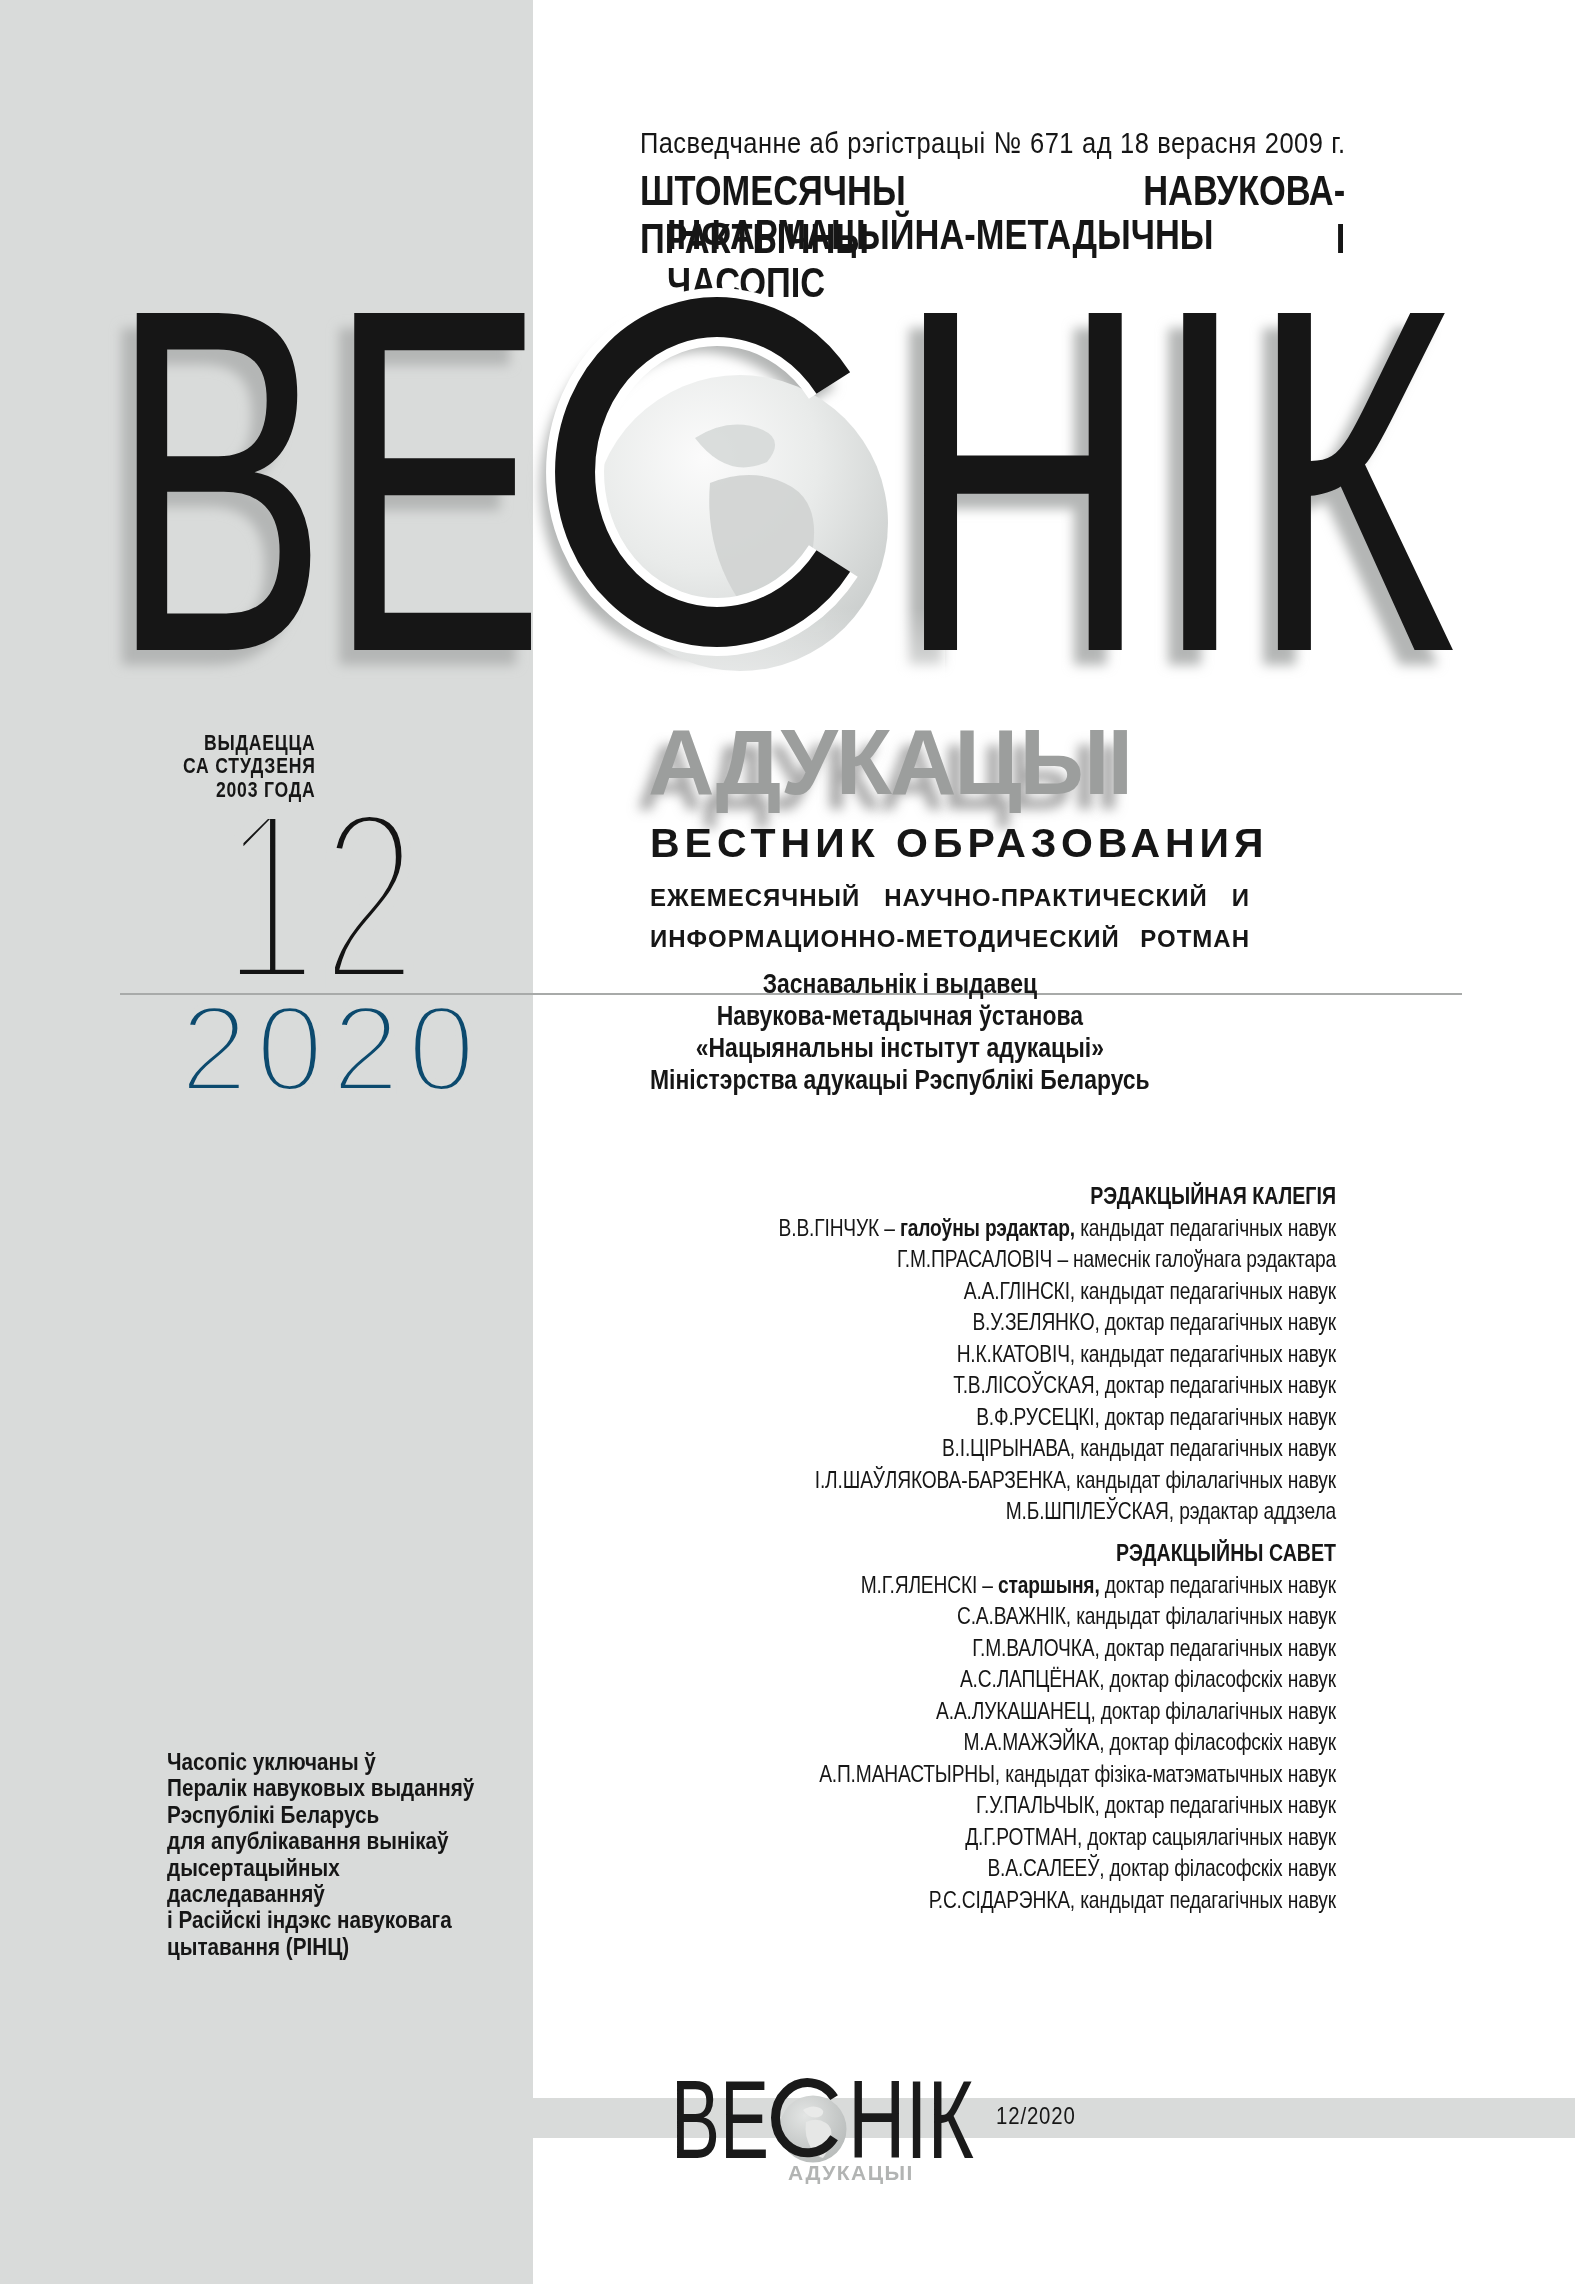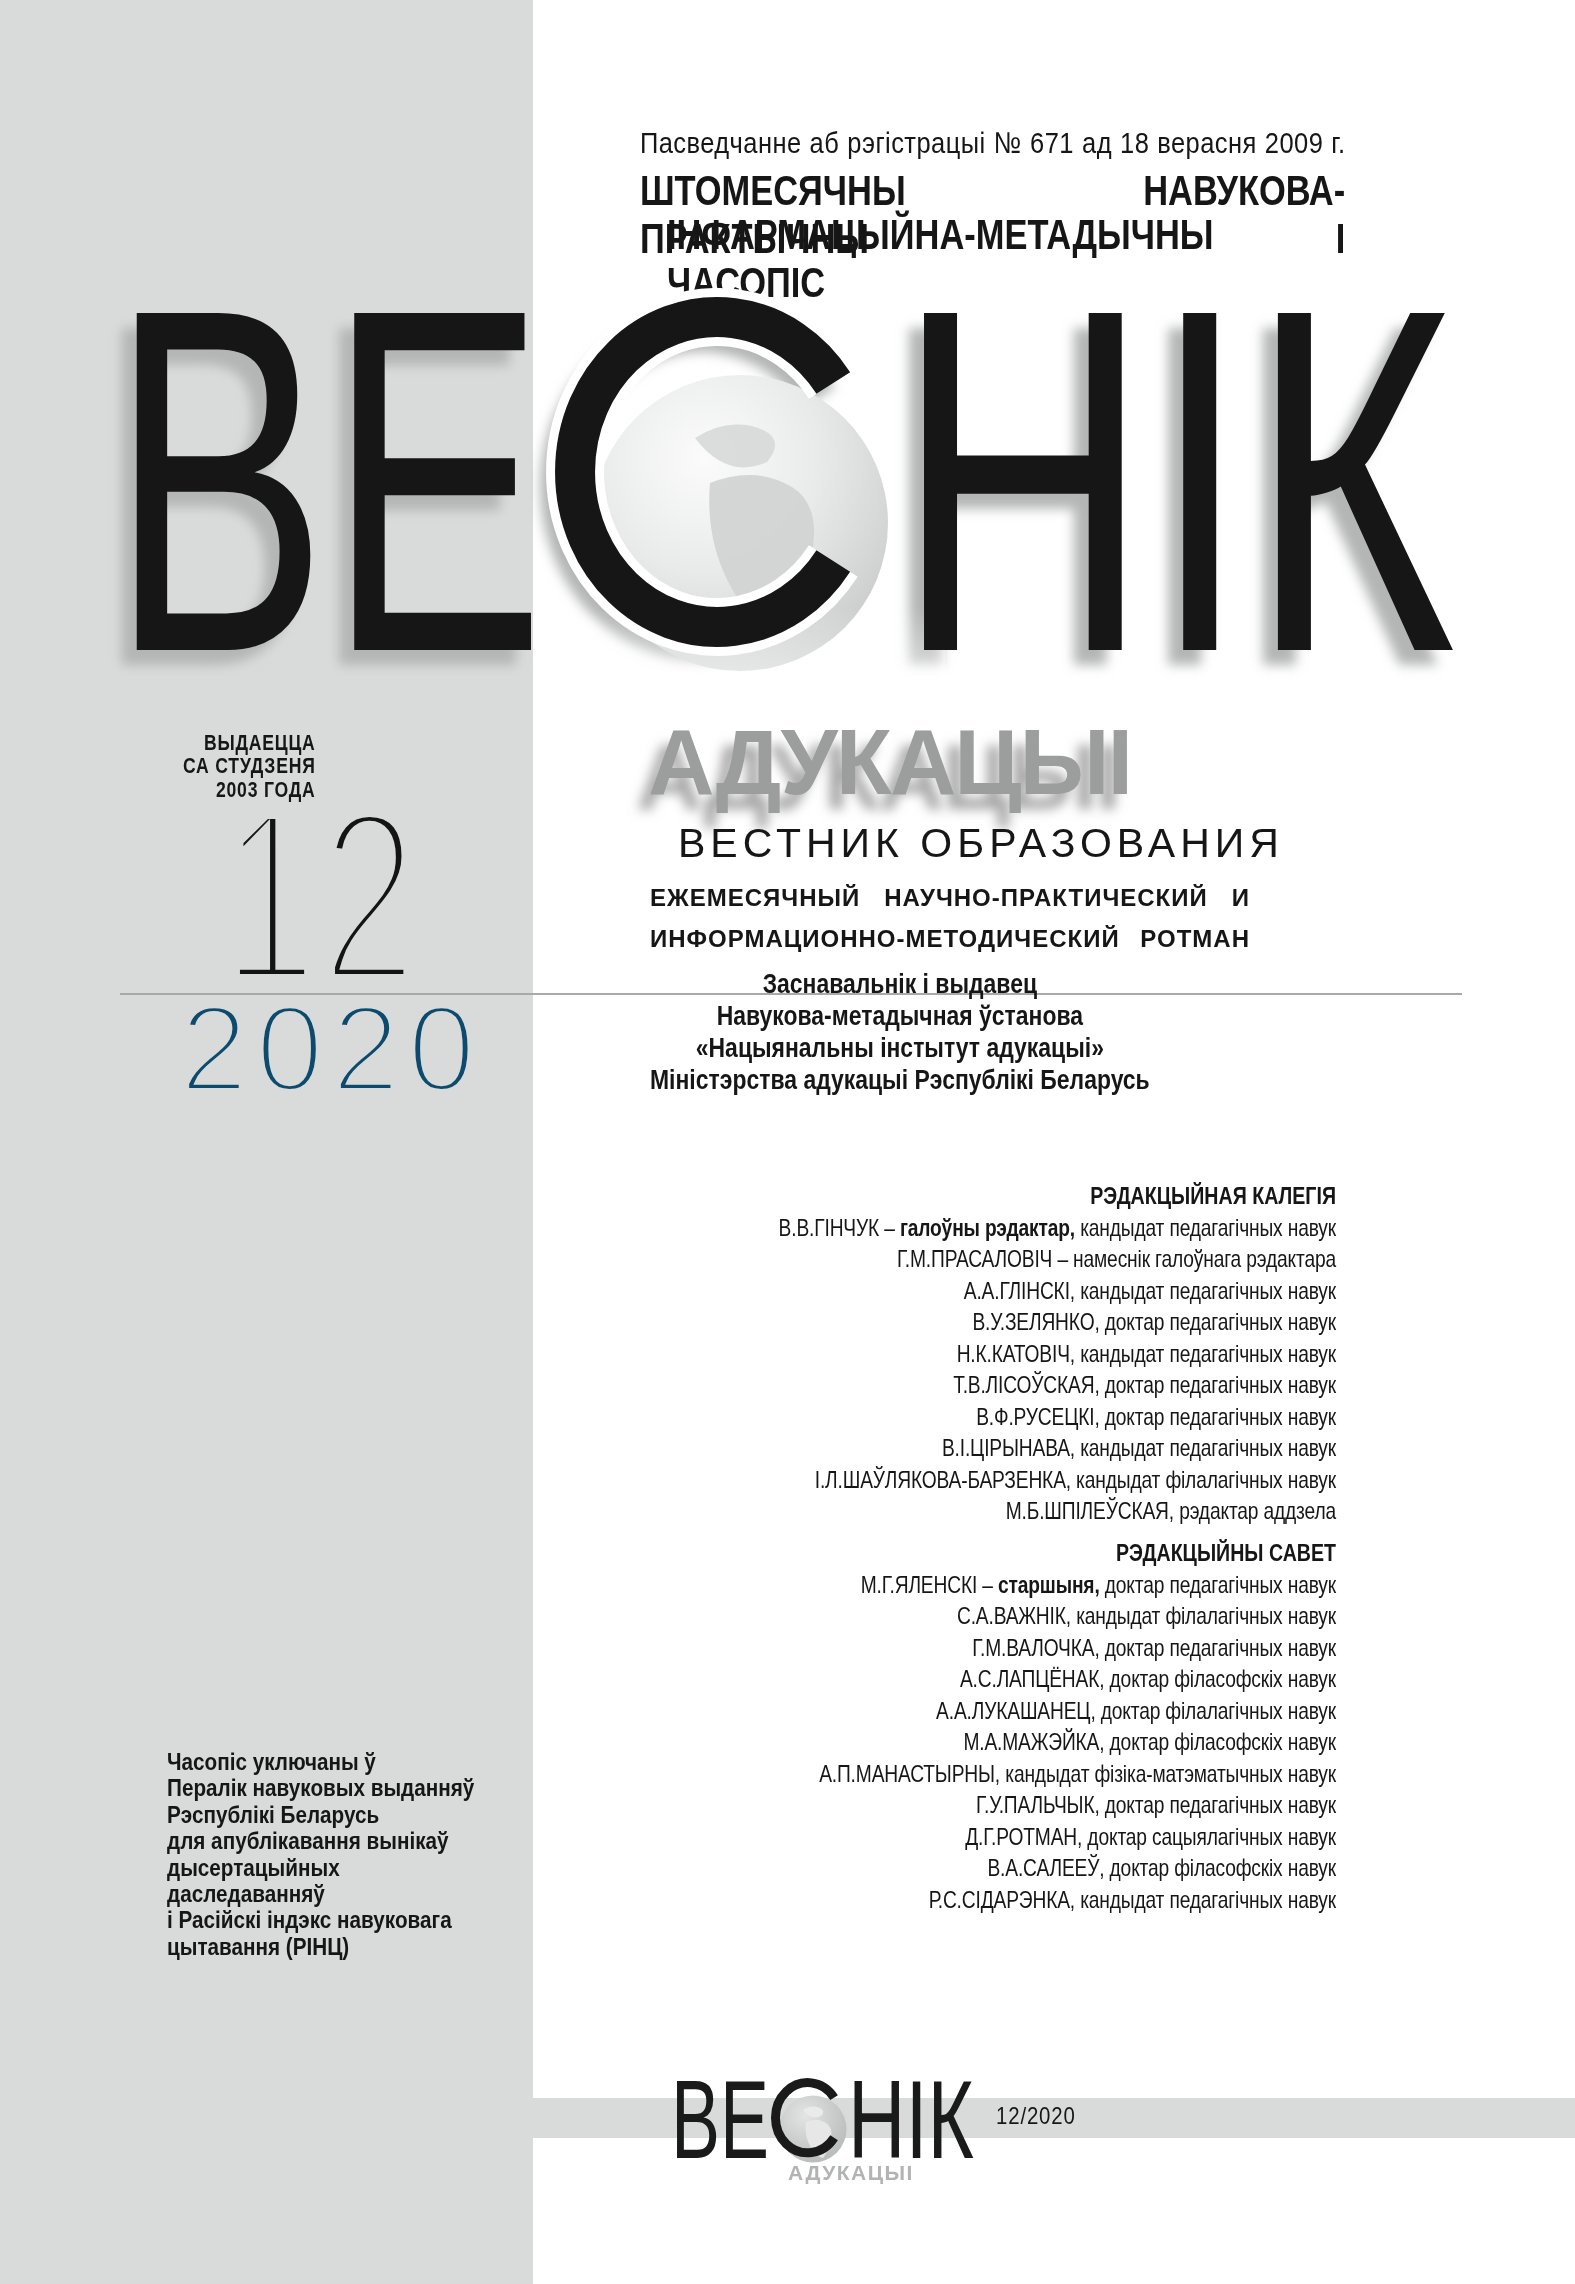--- a/index.html
+++ b/index.html
@@ -37,21 +37,21 @@
     letter-spacing:8px;color:#0c4a6e;-webkit-text-stroke:6px #d9dbda;}
   .rule{left:120px;top:993px;width:1342px;height:2px;background:#a8aaa9;}
 
   .notice{left:167px;top:1749px;}
   .notice .cond{transform:scaleX(0.9);font-size:23px;font-weight:700;line-height:26.4px;}
 
   
   .title-by{left:648px;top:716px;font-size:92px;font-weight:700;letter-spacing:-2px;
     color:#9c9e9d;text-shadow:-12px 15px 12px rgba(105,105,105,0.6);line-height:92px;}
 
-  .title-ru{left:650px;top:823px;font-size:41px;font-weight:400;letter-spacing:5px;line-height:41px;margin-left:28px;}
+  .title-ru{left:650px;top:823px;font-size:41px;font-weight:700;letter-spacing:5px;line-height:41px;}
   .sub-ru-1{left:650px;top:884px;}
   .sub-ru-2{left:650px;top:925px;}
   .sub-ru-1 div,.sub-ru-2 div{width:600px;font-size:24px;font-weight:700;letter-spacing:1px;
     text-align:justify;text-align-last:justify;}
 
   
   .publisher{left:650px;top:968px;text-align:center;}
   .publisher .cond{transform:scaleX(0.85);font-size:27px;font-weight:700;line-height:32px;}
 
   

